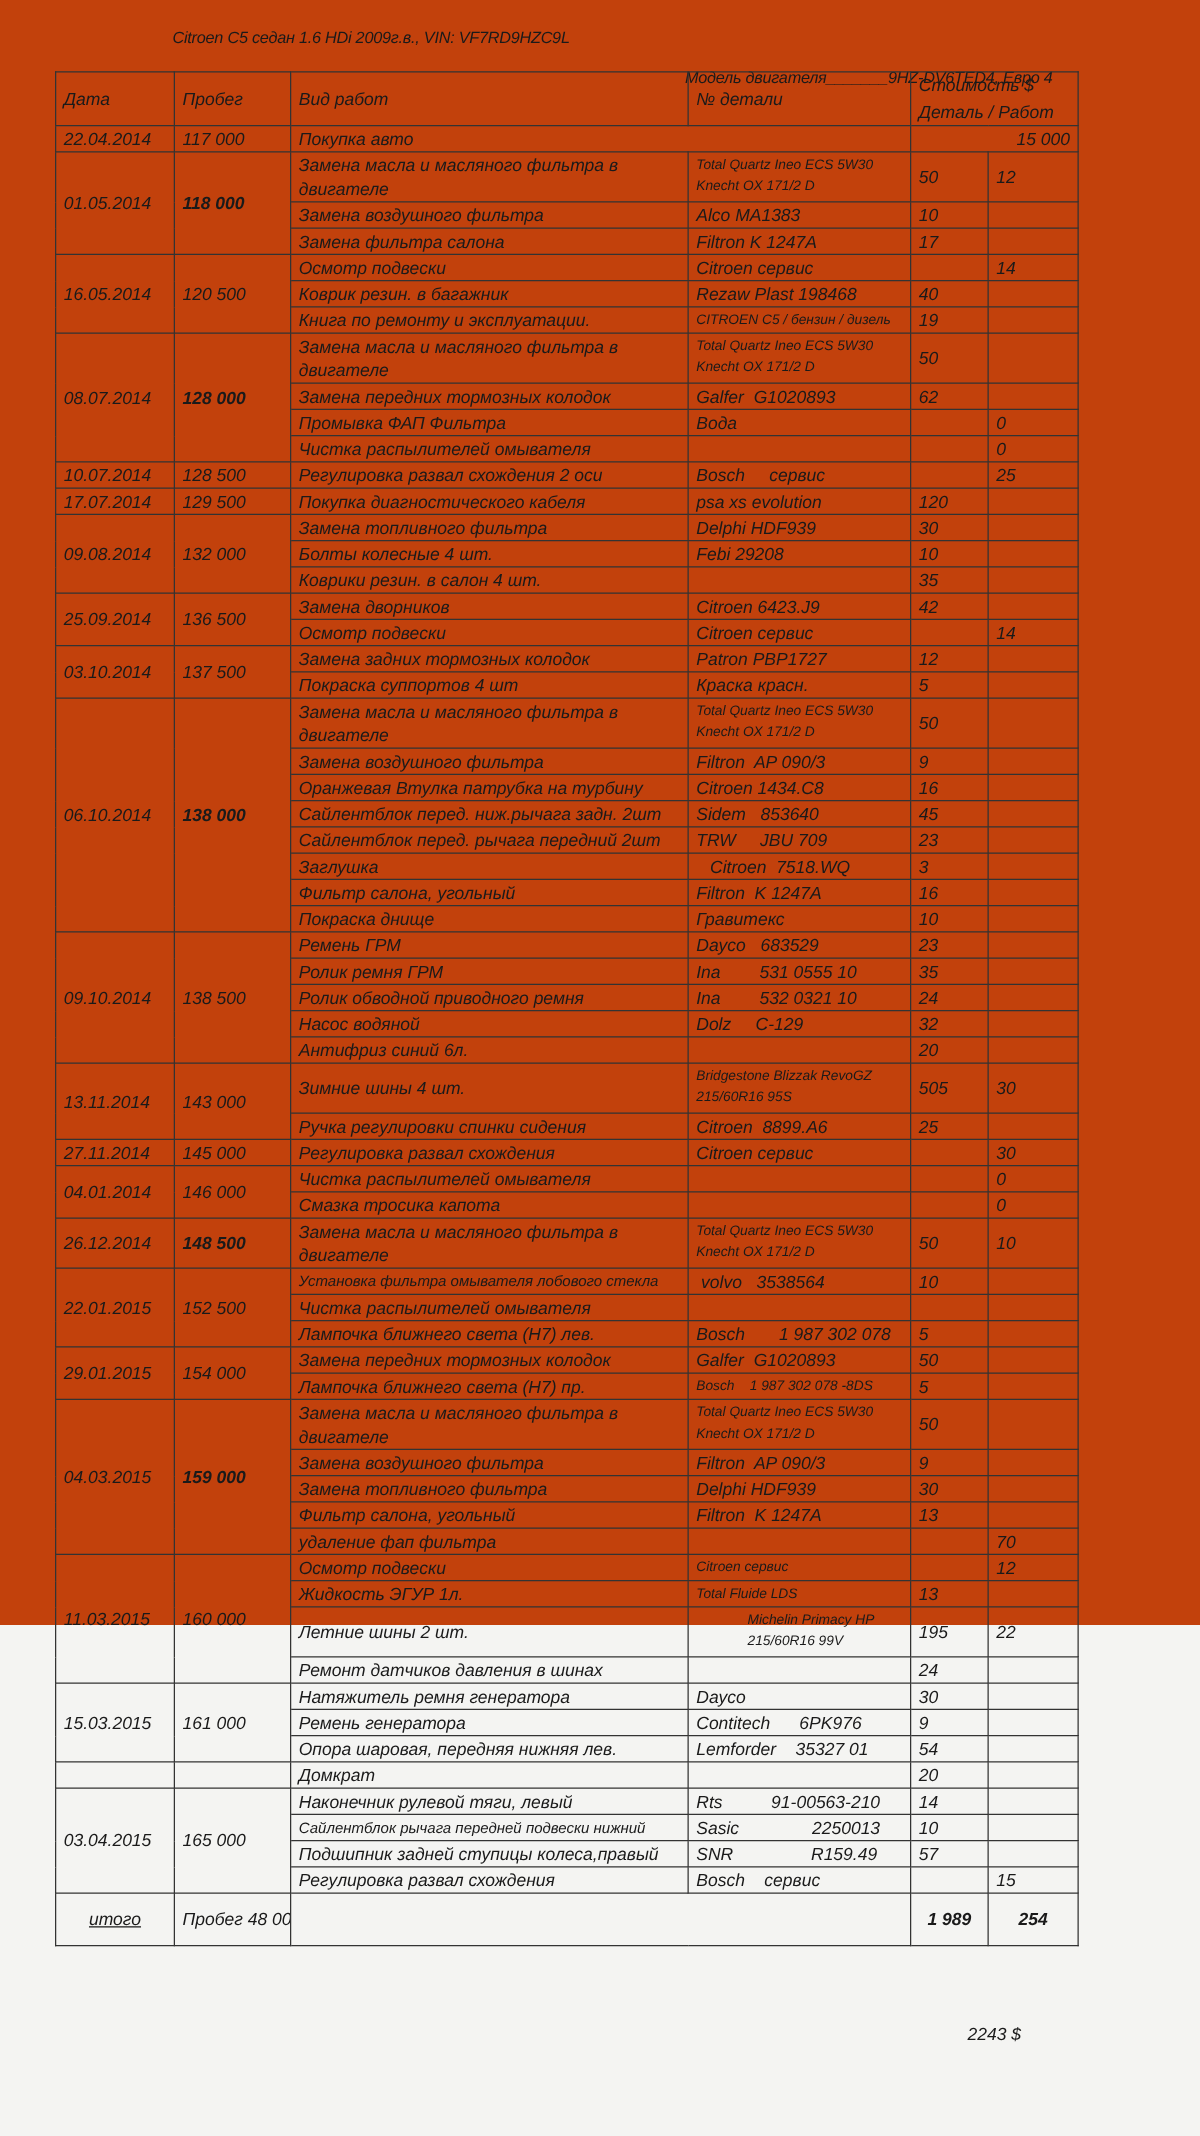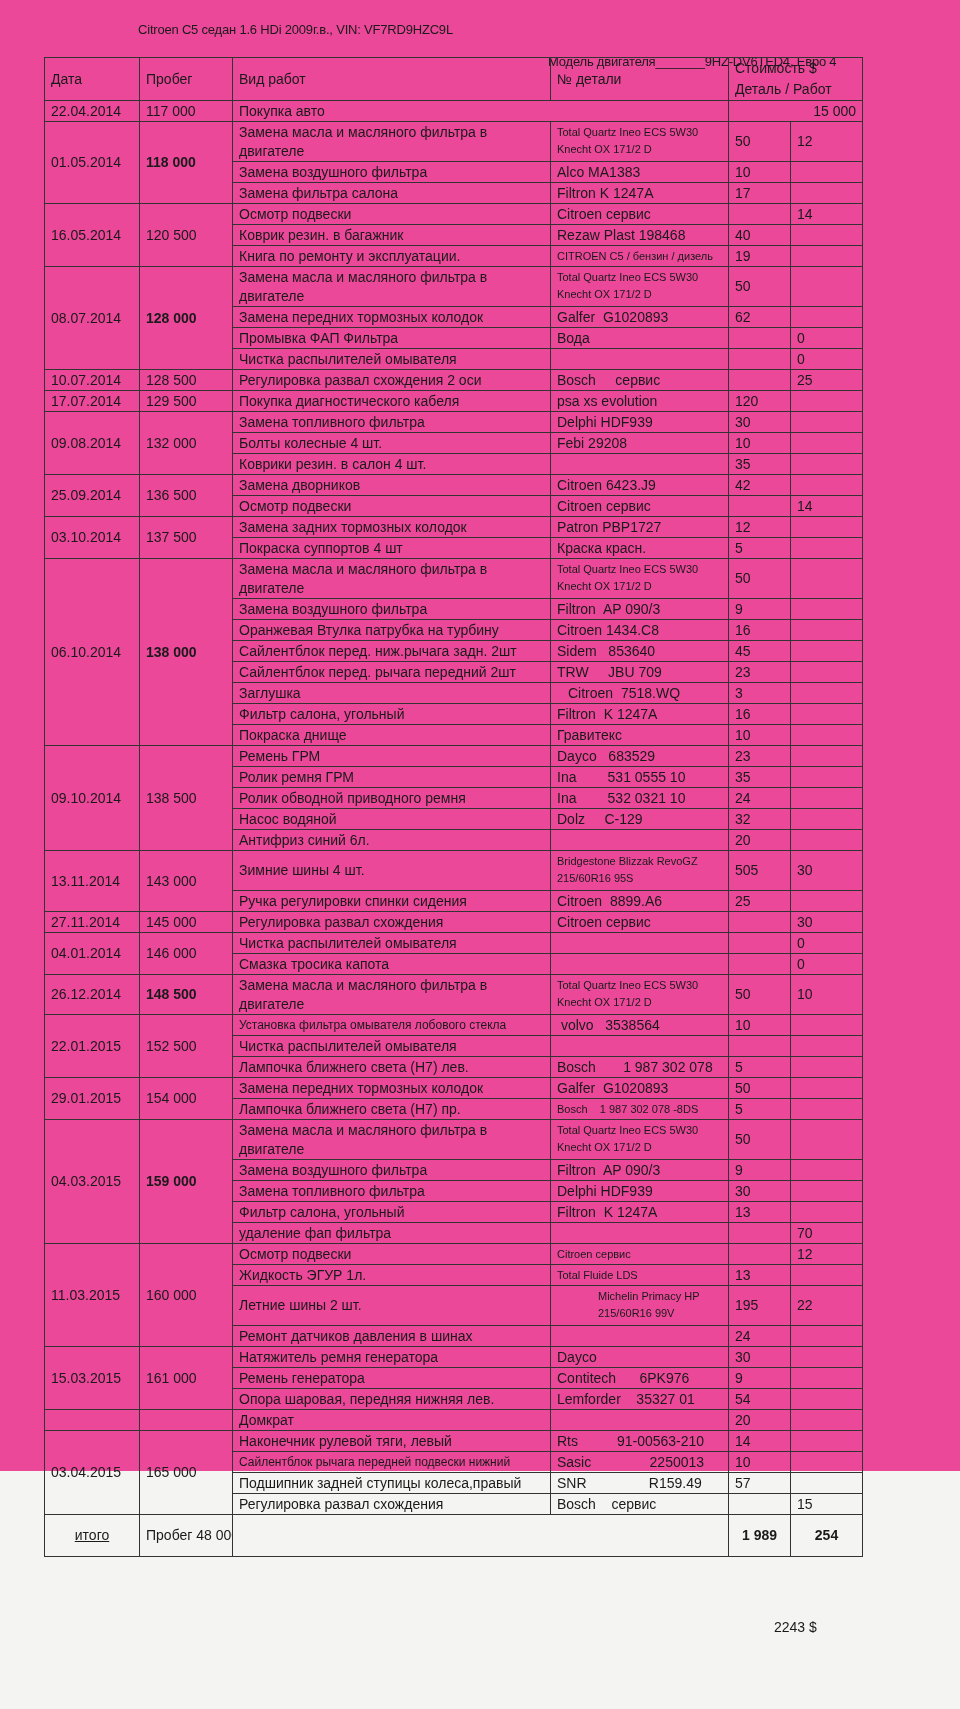--- a/index.html
+++ b/index.html
@@ -1,18 +1,18 @@
 <!DOCTYPE html>
 <html><head>
 <meta charset="utf-8">
 <style>
   html,body{margin:0;padding:0;background:#f4f4f2;}
   body{width:960px;height:1709px;position:relative;overflow:hidden;
        font-family:"Liberation Sans","DejaVu Sans",sans-serif;color:#1a1a1a;}
-  .page{position:absolute;left:0;top:0;width:960px;height:1471px;background:#ec4899;}
+  .page{position:absolute;left:0;top:0;width:960px;height:1300px;background:#c2410c;font-style:italic;}
   .hdr{position:absolute;top:22px;font-size:13px;letter-spacing:-0.2px;}
   .hdr.left{left:138px;}
   .hdr.right{left:548px;margin-top:32px;}
   table.log{position:absolute;left:44px;top:57px;border-collapse:collapse;
      table-layout:fixed;width:818px;font-size:14px;}
   table.log td{border:1px solid #333;padding:0 6px;height:20px;line-height:19px;
      vertical-align:middle;overflow:hidden;white-space:nowrap;}
   col.c-date{width:95px;} col.c-km{width:93px;} col.c-work{width:318px;}
   col.c-part{width:178px;} col.c-pc{width:62px;} col.c-lc{width:72px;}
   td.hd{vertical-align:top;height:40px;padding-top:2px;font-size:14px;}

